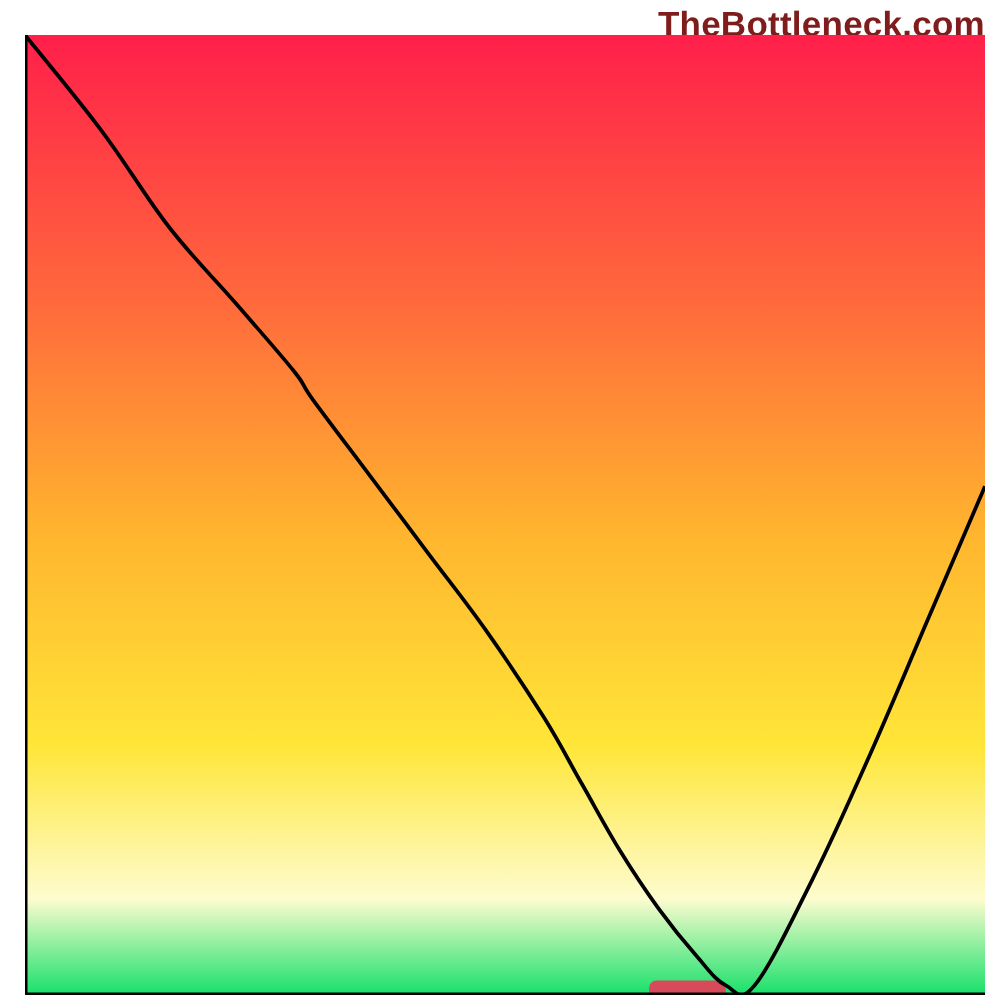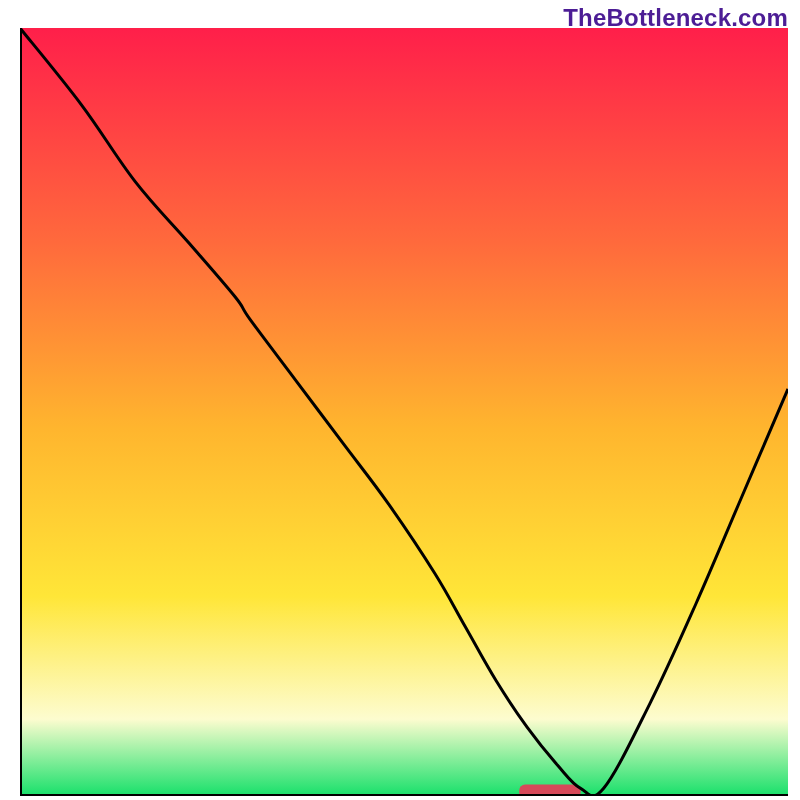--- a/index.html
+++ b/index.html
@@ -13,23 +13,23 @@
   }
   .stage {
     position: relative;
     width: 800px;
     height: 800px;
   }
   .watermark {
     position: absolute;
     top: 4px;
     right: 12px;
-    font-size: 24px;
+    font-size: 28px;
     font-weight: 600;
-    color: #4c1d95;
+    color: #7f1d1d;
     letter-spacing: 0.2px;
     text-align: right;
   }
   .plot {
     position: absolute;
     left: 20px;
     top: 28px;
     width: 768px;
     height: 768px;
   }

